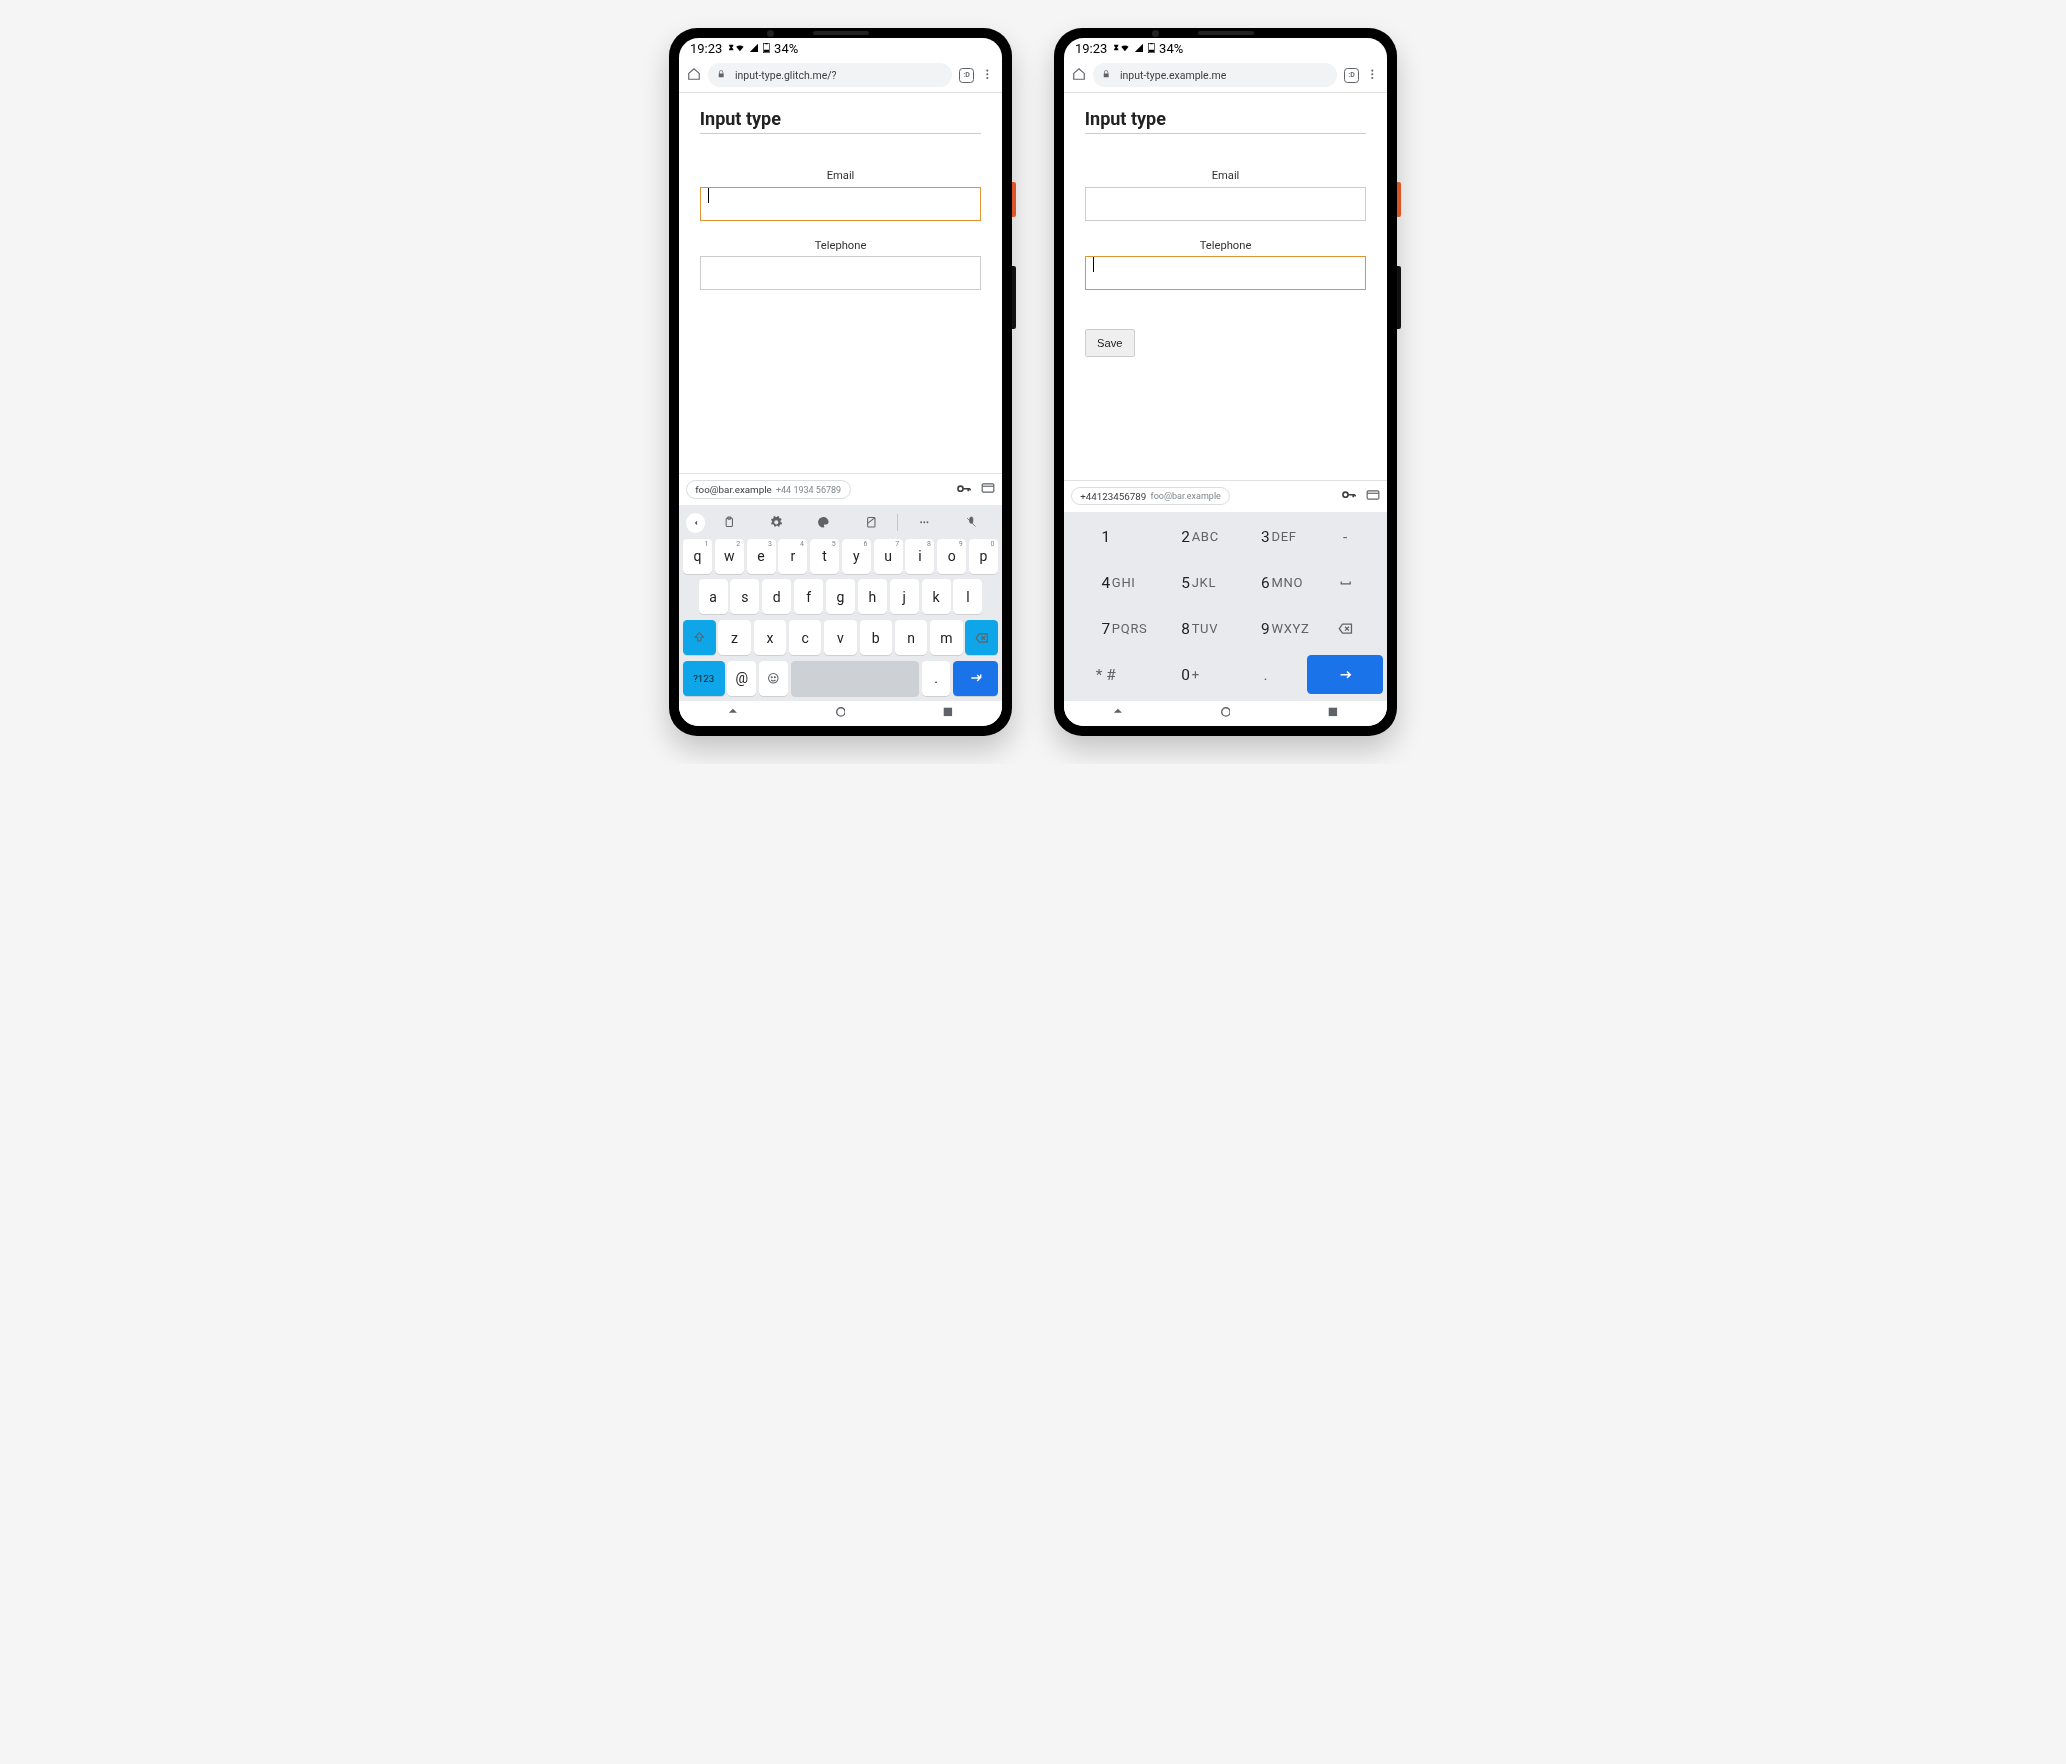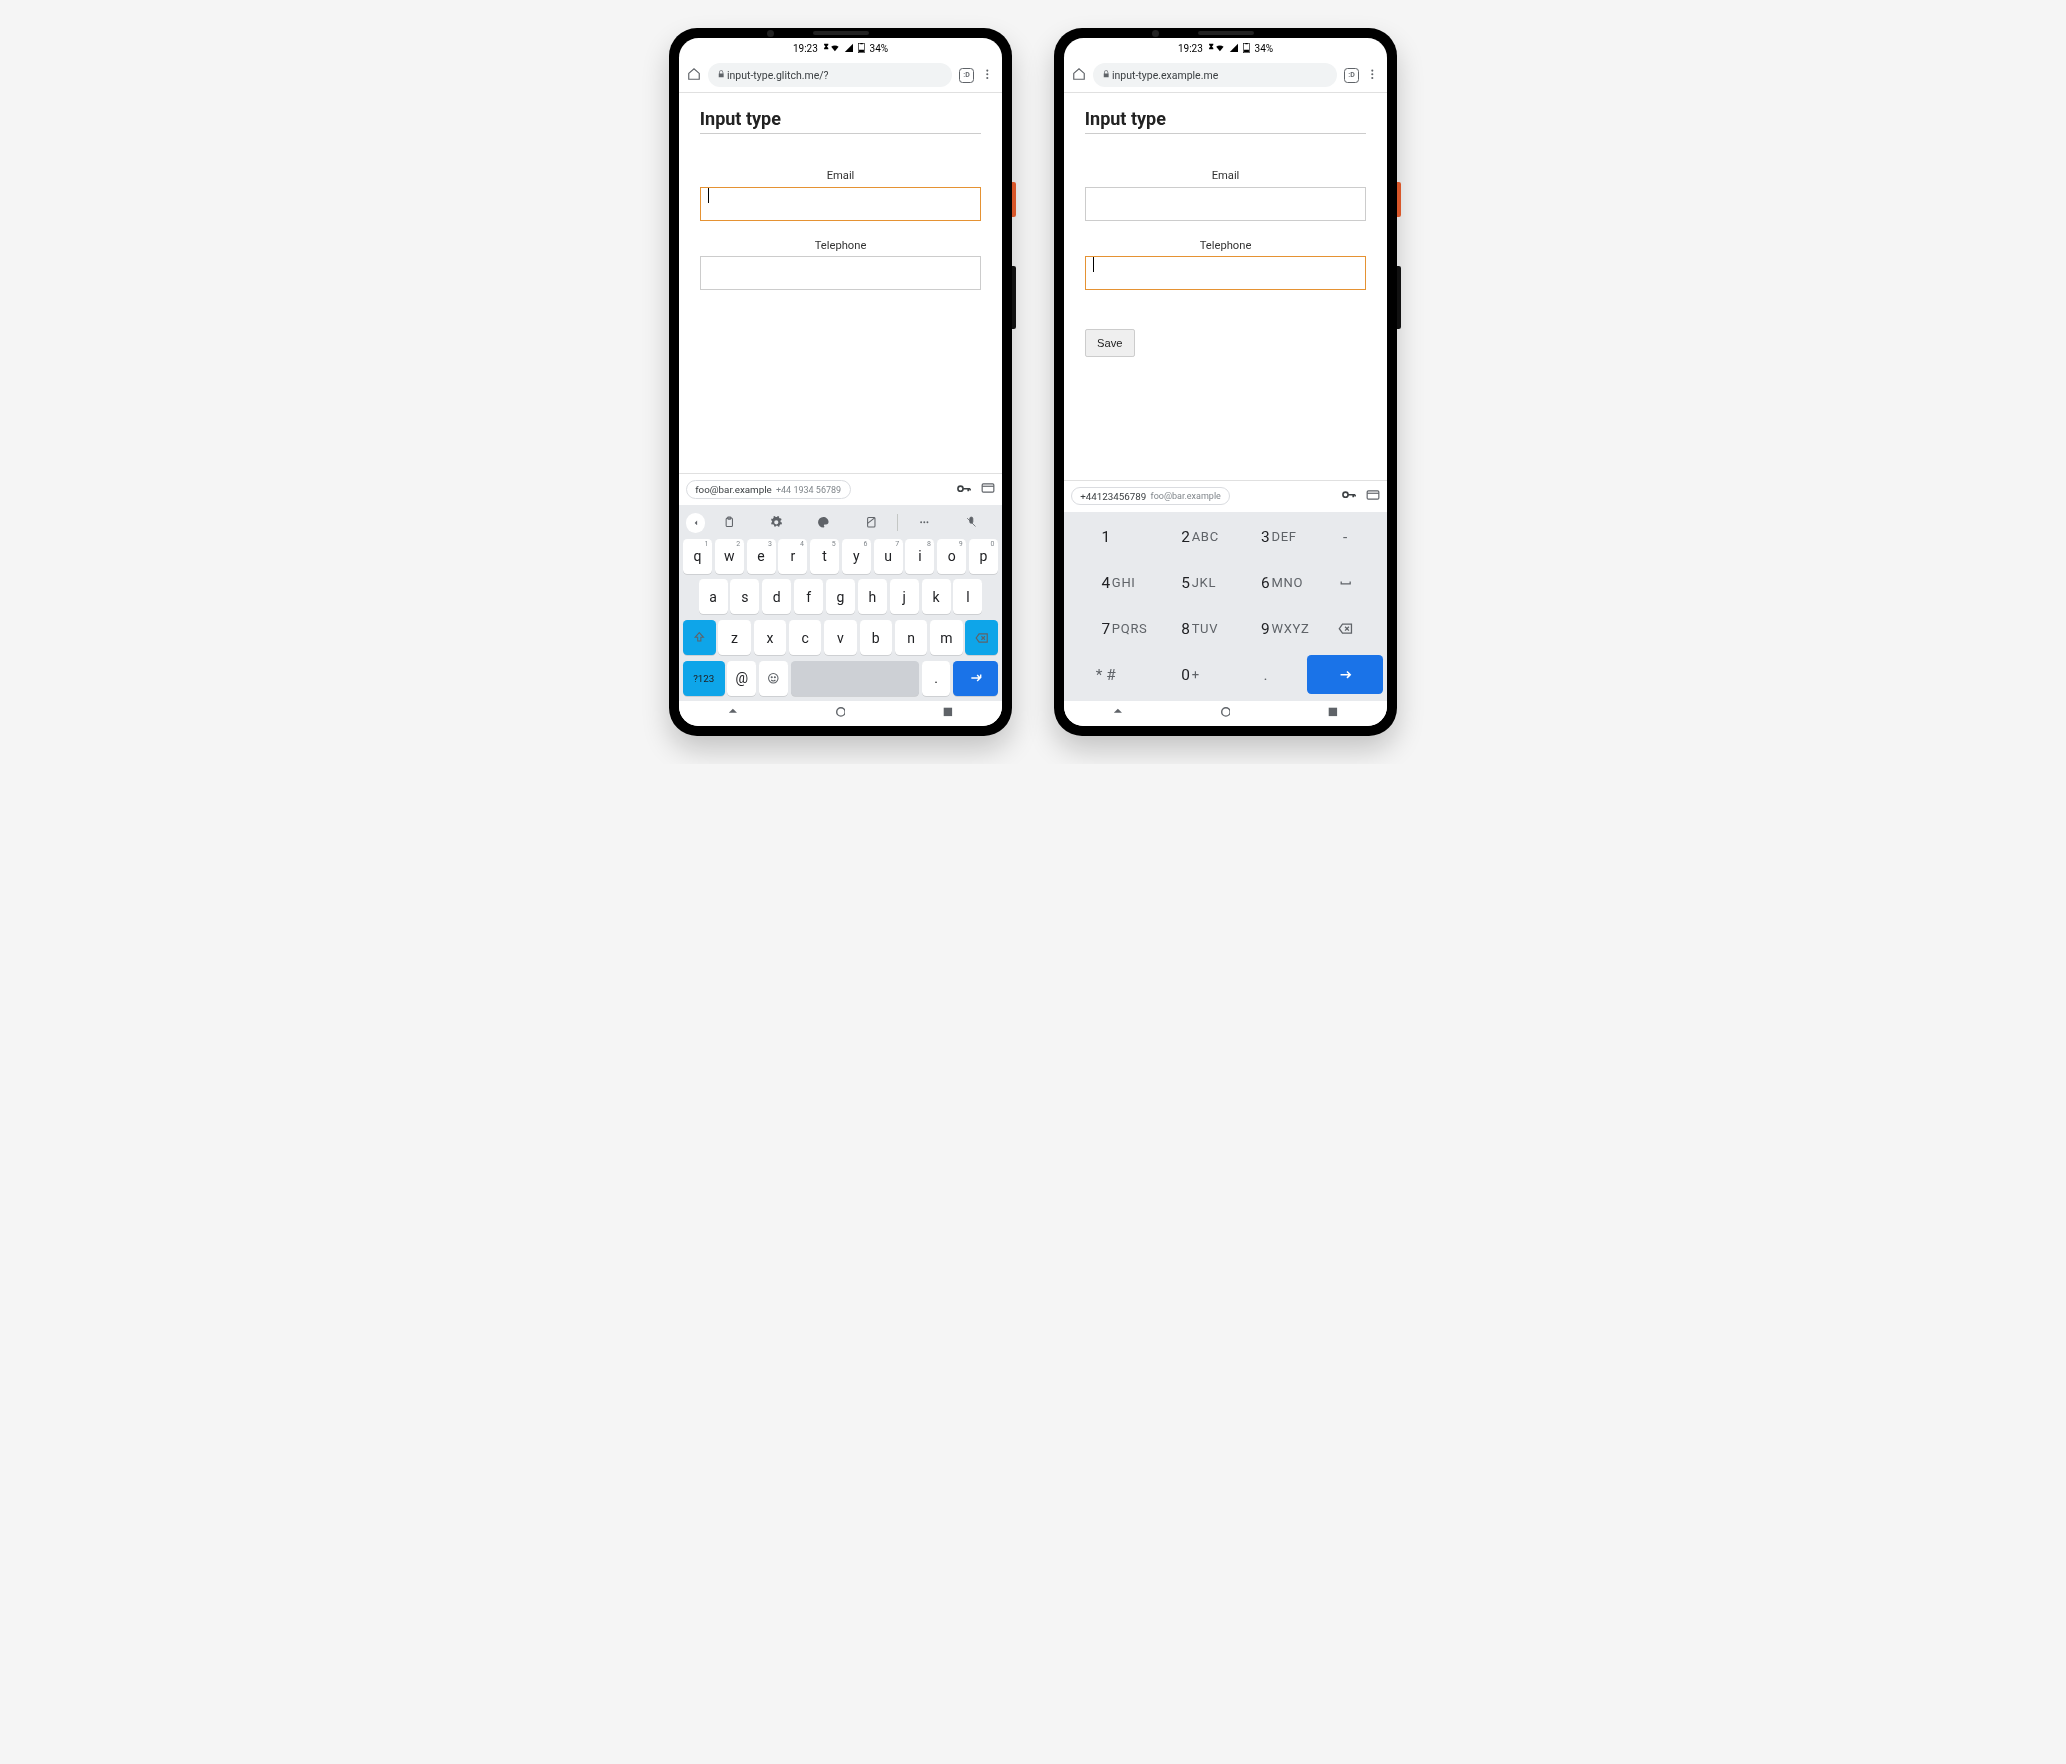--- a/index.html
+++ b/index.html
@@ -45,45 +45,45 @@
     background: #fff;
     border-radius: 19.6px;
     overflow: hidden;
     display: flex;
     flex-direction: column;
   }
   
   .status-bar {
     height: 21px;
     display:flex;
-    justify-content: center;
+    justify-content: flex-start;
     align-items:center;
     padding: 0 11.2px;
-    font-size: 10px;
+    font-size: 13px;
     color:#000;
   }
   .status-left, .status-right { display:flex; align-items:center; gap:4.2px; }
   .status-right svg { display:block; }
   
   .browser-bar {
     height: 34px;
     display:flex;
     align-items:center;
     gap:7px;
     padding: 0 8.4px;
     border-bottom: 0.7px solid #e0e0e0;
   }
   .omnibox {
     flex:1;
     background:#f1f3f4;
     border-radius: 14px;
     height: 24px;
     display:flex;
     align-items:center;
-    gap:2px;
+    gap:10px;
     padding: 0 8.4px;
     font-size: 10.5px;
     color:#3c4043;
     overflow:hidden;
     white-space:nowrap;
   }
   .tab-badge {
     width:15.4px; height:15.4px;
     border: 1.4px solid #5f6368;
     border-radius:3.5px;

